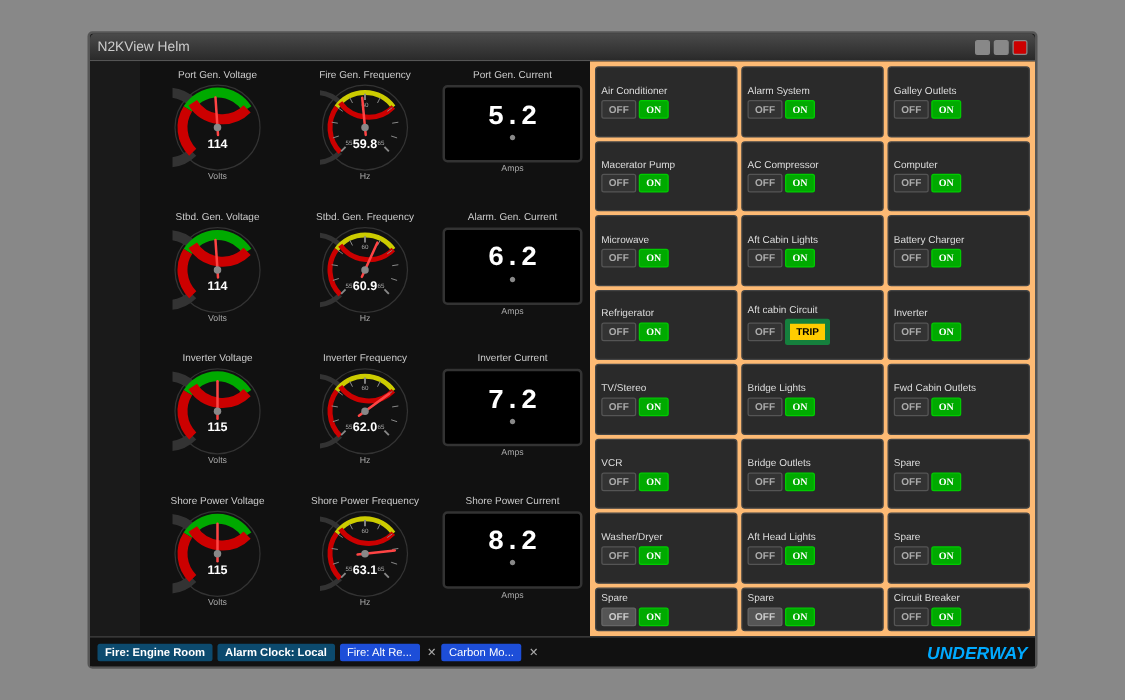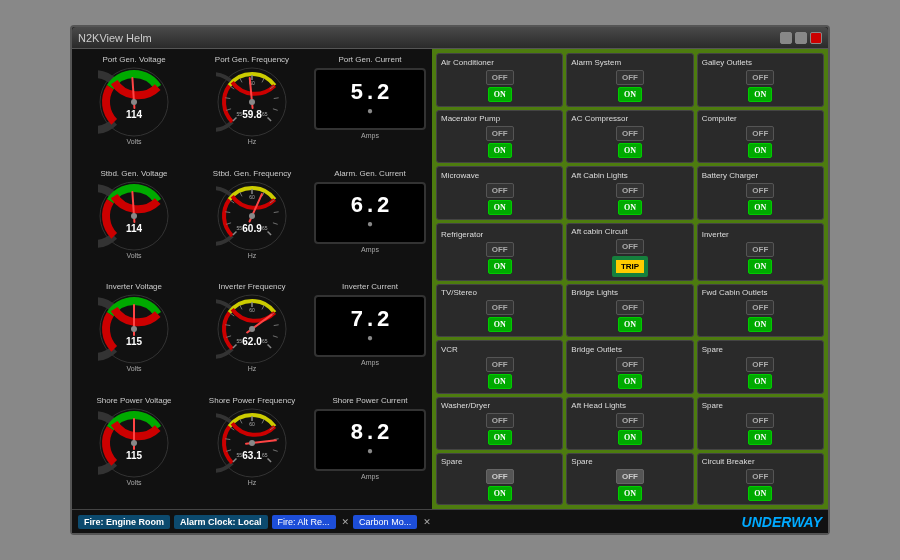--- a/index.html
+++ b/index.html
@@ -43,20 +43,21 @@
       display: inline-block;
       border: 1px solid #888;
     }
     .title-btn-min { background: #888; }
     .title-btn-max { background: #888; }
     .title-btn-close { background: #cc0000; }
     #main-content {
       display: flex;
       flex: 1;
       overflow: hidden;
+      padding-left: 40px;
     }
     #gauges-panel {
       width: 360px;
       background: #111;
       padding: 4px;
       display: grid;
       grid-template-columns: 1fr 1fr 1fr;
       grid-template-rows: repeat(4, 1fr);
       gap: 2px;
     }
@@ -102,21 +103,21 @@
       font-weight: bold;
       font-family: 'Courier New', monospace;
       line-height: 1;
     }
     .digital-dot {
       color: #888;
       font-size: 10px;
     }
     #switches-panel {
       flex: 1;
-      background: #4d7c0f;
+      background: #fdba74;
       padding: 4px;
       display: grid;
       grid-template-columns: 1fr 1fr 1fr;
       grid-template-rows: repeat(7, 1fr);
       gap: 3px;
     }
     .switch-cell {
       background: #2a2a2a;
       border: 1px solid #444;
       border-radius: 3px;
@@ -128,21 +129,20 @@
     .switch-name {
       color: #ddd;
       font-size: 8px;
       margin-bottom: 3px;
       white-space: nowrap;
     }
     .switch-controls {
       display: flex;
       gap: 2px;
       align-items: center;
-      flex-direction: column;
     }
     .btn-off {
       background: #555;
       color: #ccc;
       border: 1px solid #666;
       border-radius: 2px;
       font-size: 8px;
       padding: 2px 5px;
       font-weight: bold;
       cursor: pointer;
@@ -242,21 +242,21 @@
       <path d="M 59.70827757839197 21.103101857570593 A 28 28 0 0 1 16.201010126776666 16.201010126776673" fill="none" stroke="#cc0000" stroke-width="8"></path>
 
       <line x1="36.40361403367224" y1="41.98640925027874" x2="34.38554386531102" y2="12.054362998885054" stroke="#ff4444" stroke-width="2" stroke-linecap="round"></line>
       <circle cx="36" cy="36" r="3" fill="#888"></circle>
 
       <text x="36" y="52" text-anchor="middle" fill="white" font-size="10" font-weight="bold">114</text>
     </svg>
           <div class="gauge-unit">Volts</div>
         </div>
         <div class="gauge-cell">
-          <div class="gauge-label">Port Gen. Frequency</div>
+          <div class="gauge-label">Fire Gen. Frequency</div>
     <svg viewBox="0 0 72 72" class="gauge-svg">
       <circle cx="36" cy="36" r="34" fill="#111" stroke="#333" stroke-width="1"></circle>
       <path d="M 16.201010126776673 55.798989873223334 A 28 28 0 1 1 16.201010126776666 16.201010126776673" fill="none" stroke="#333" stroke-width="4"></path>
 
       <path d="M 16.201010126776673 55.798989873223334 A 28 28 0 0 1 13.347524157501468 19.542012935810757" fill="none" stroke="#cc0000" stroke-width="4"></path>
       <path d="M 13.347524157501468 19.542012935810757 A 28 28 0 0 1 58.652475842498525 19.542012935810746" fill="none" stroke="#cccc00" stroke-width="4"></path>
       <path d="M 58.652475842498525 19.542012935810746 A 28 28 0 0 1 16.201010126776666 16.201010126776673" fill="none" stroke="#cc0000" stroke-width="4"></path>
       <line x1="20.443650813895957" y1="51.55634918610404" x2="16.90811690796322" y2="55.09188309203678" stroke="#888" stroke-width="1.5"></line>
             <text x="23.272077938642145" y="48.72792206135786" text-anchor="middle" dominant-baseline="middle" fill="#aaa" font-size="5">55</text>
             <line x1="15.076756641506623" y1="42.798373876248846" x2="10.321474060030855" y2="44.34345884812358" stroke="#888" stroke-width="0.8"></line>

